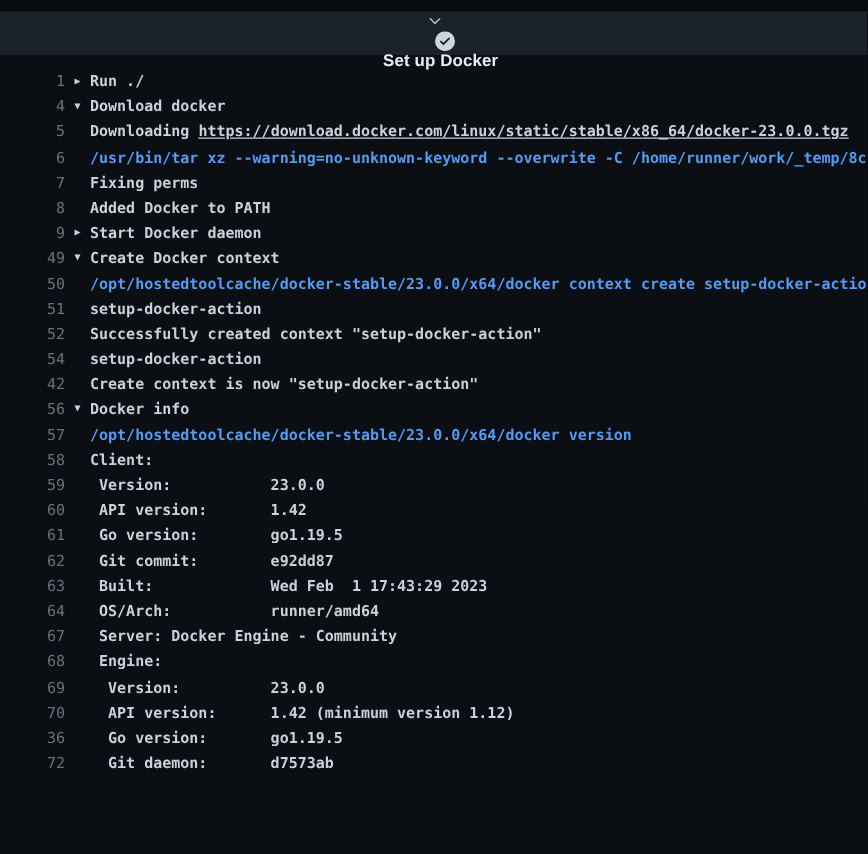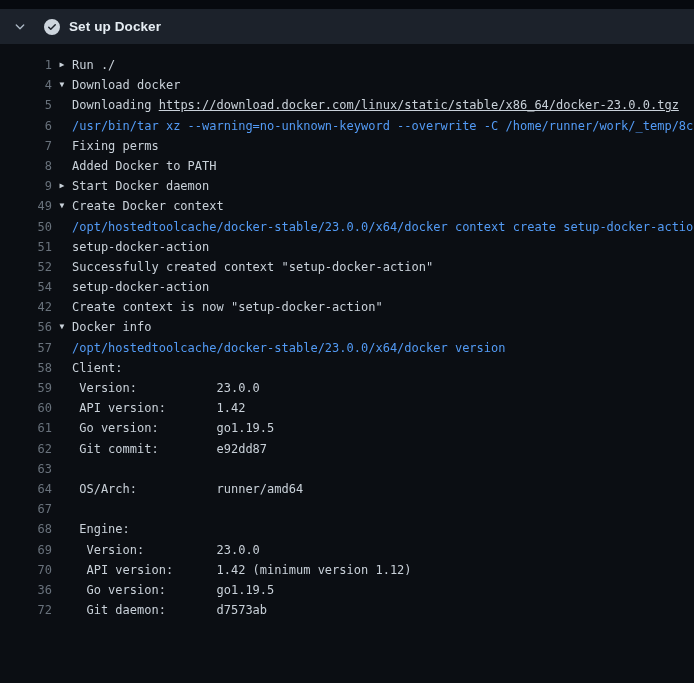--- a/index.html
+++ b/index.html
@@ -7,20 +7,21 @@
   body { background:#070a0f; font-family:"Liberation Sans", sans-serif; }
 
   .step-header {
     margin-top:9px;
     height:35px;
     background:#1c222b;
     display:flex;
     align-items:center;
     padding:0 10px 0 12px;
     cursor:pointer;
+    flex-direction:column;
   }
   .chev { width:16px; height:16px; display:flex; align-items:center; justify-content:center; flex:none; }
   .check { width:16px; height:16px; display:flex; align-items:center; justify-content:center; flex:none; margin-left:16px; }
   .step-title { color:#e6edf3; font-size:13.5px; font-weight:600; margin-left:9px; letter-spacing:.1px; }
 
   .log {
     background:#0b0e13;
     padding-top:11px;
     height:639px;
     font-family:"DejaVu Sans Mono","Liberation Mono",monospace;
@@ -43,21 +44,21 @@
   }
   .ln { display:inline-block; }
   .gap {
     width:20px;
     flex:none;
     color:#c9d1d9;
     font-size:8px;
     text-align:center;
     line-height:20.2px;
   }
-  .txt { color:#c9d1d9; }
+  .txt { color:#c9d1d9;font-weight:bold; }
   .cmd { color:#539bf5; }
   .group-label { cursor:pointer; }
   .lnk { text-decoration:underline; cursor:pointer; }
 </style>
 </head>
 <body>
 
 <div class="step-header">
   <span class="chev">
     <svg viewBox="0 0 16 16" width="14" height="14" fill="#adbac7" aria-hidden="true">
@@ -87,22 +88,22 @@
       <div class="row"><span class="ln">52</span><span class="gap"></span><span class="txt">Successfully created context "setup-docker-action"</span></div>
       <div class="row"><span class="ln">54</span><span class="gap"></span><span class="txt">setup-docker-action</span></div>
       <div class="row"><span class="ln">42</span><span class="gap"></span><span class="txt">Create context is now "setup-docker-action"</span></div>
       <div class="row"><span class="ln">56</span><span class="gap">▼</span><span class="txt group-label">Docker info</span></div>
       <div class="row"><span class="ln">57</span><span class="gap"></span><span class="txt cmd">/opt/hostedtoolcache/docker-stable/23.0.0/x64/docker version</span></div>
       <div class="row"><span class="ln">58</span><span class="gap"></span><span class="txt">Client:</span></div>
       <div class="row"><span class="ln">59</span><span class="gap"></span><span class="txt"> Version:           23.0.0</span></div>
       <div class="row"><span class="ln">60</span><span class="gap"></span><span class="txt"> API version:       1.42</span></div>
       <div class="row"><span class="ln">61</span><span class="gap"></span><span class="txt"> Go version:        go1.19.5</span></div>
       <div class="row"><span class="ln">62</span><span class="gap"></span><span class="txt"> Git commit:        e92dd87</span></div>
-      <div class="row"><span class="ln">63</span><span class="gap"></span></div>
+      <div class="row"><span class="ln">63</span><span class="gap"></span><span class="txt"> Built:             Wed Feb  1 17:43:29 2023</span></div>
       <div class="row"><span class="ln">64</span><span class="gap"></span><span class="txt"> OS/Arch:           runner/amd64</span></div>
-      <div class="row"><span class="ln">67</span><span class="gap"></span></div>
+      <div class="row"><span class="ln">67</span><span class="gap"></span><span class="txt"> Server: Docker Engine - Community</span></div>
       <div class="row"><span class="ln">68</span><span class="gap"></span><span class="txt"> Engine:</span></div>
       <div class="row"><span class="ln">69</span><span class="gap"></span><span class="txt">  Version:          23.0.0</span></div>
       <div class="row"><span class="ln">70</span><span class="gap"></span><span class="txt">  API version:      1.42 (minimum version 1.12)</span></div>
       <div class="row"><span class="ln">36</span><span class="gap"></span><span class="txt">  Go version:       go1.19.5</span></div>
       <div class="row"><span class="ln">72</span><span class="gap"></span><span class="txt">  Git daemon:       d7573ab</span></div>
     </div>
 </div>
 
 </body></html>

